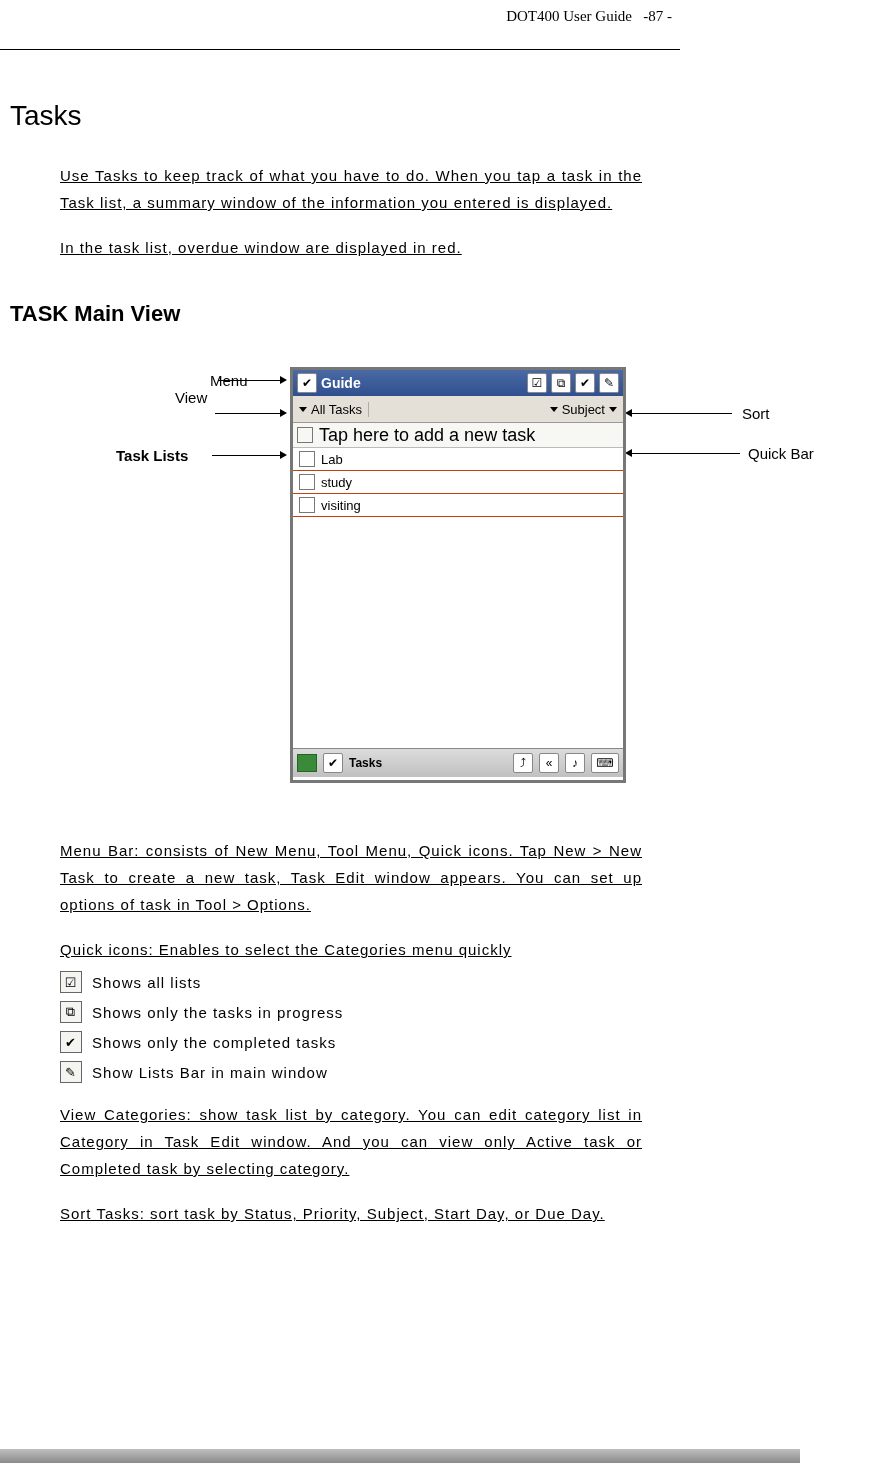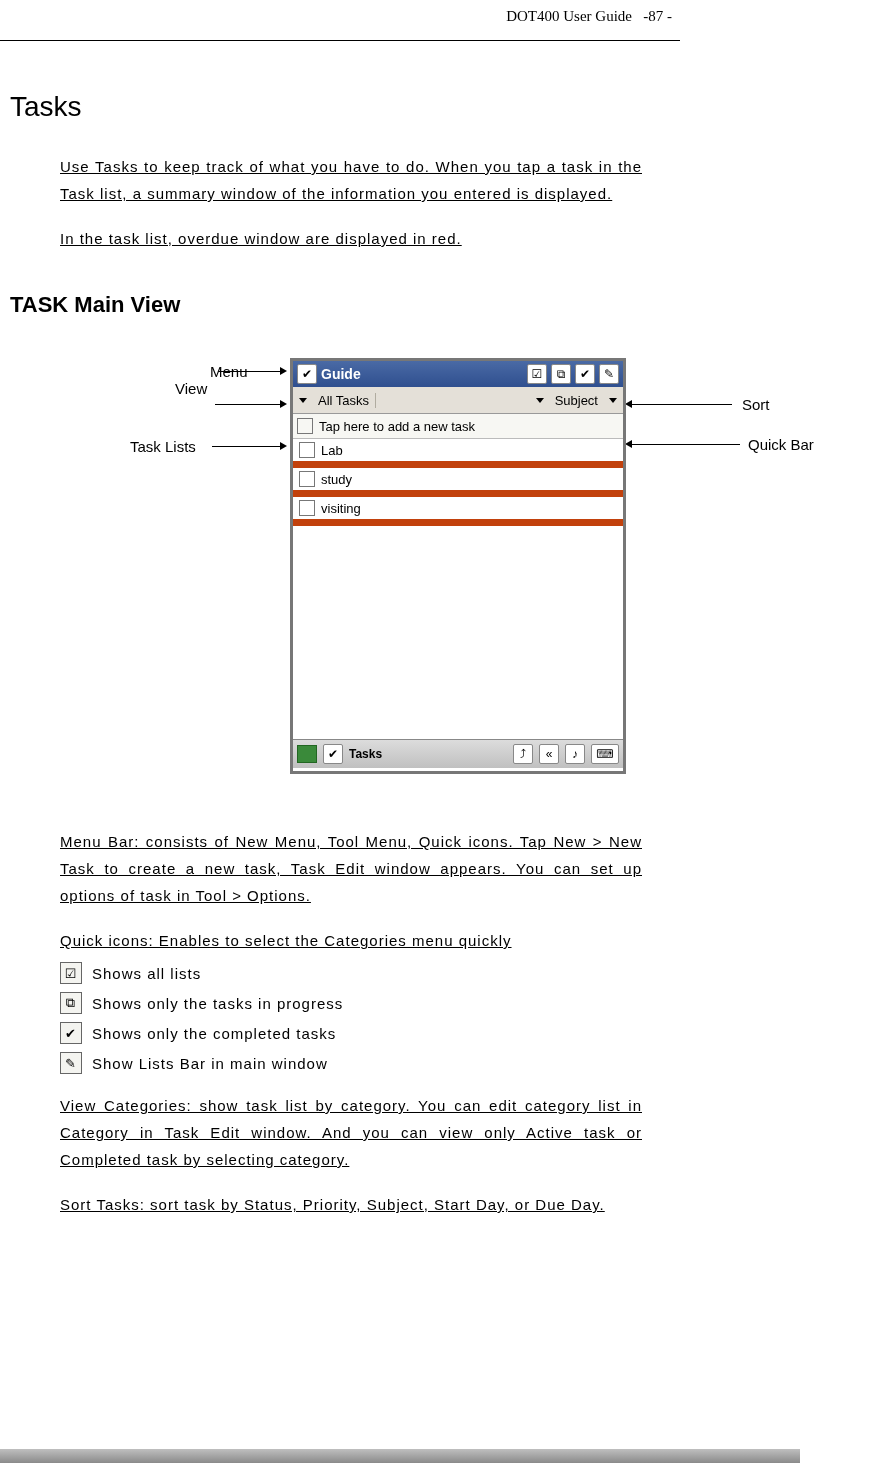--- a/index.html
+++ b/index.html
@@ -1,40 +1,40 @@
 <!DOCTYPE html>
 <html><head>
 <meta charset="utf-8">
 <style>
   html,body{margin:0;padding:0;background:#fff;font-family:Verdana,Arial,sans-serif;color:#000;}
-  .page{width:872px;min-height:1483px;margin:0 auto;position:relative;padding:10px 0 0 0;box-sizing:border-box;border-radius:12px;}
+  .page{width:872px;min-height:1483px;margin:0 auto;position:relative;padding:19px 0 0 0;box-sizing:border-box;border-radius:12px;}
   .header-line{border-top:1px solid #000;margin:30px 0 0 0;width:680px;}
   .header-text{position:absolute;top:8px;right:200px;font-family:"Times New Roman",serif;font-size:15px;}
   .h1{font-family:Tahoma,Verdana,sans-serif;font-size:28px;margin:50px 0 30px 10px;}
   .body-text{margin:0 230px 18px 60px;font-size:15px;line-height:1.8;letter-spacing:1px;text-align:justify;text-decoration:underline;}
   .h2{font-family:Tahoma,Verdana,sans-serif;font-size:22px;font-weight:bold;margin:40px 0 40px 10px;}
   
   .fig-wrap{position:relative;height:440px;margin:0 0 30px 0;}
   
   .ann{position:absolute;font-family:Arial,sans-serif;font-size:15px;}
   .ann-line{position:absolute;height:1px;background:#000;}
   .ann-arrow-r{position:absolute;width:0;height:0;border-left:7px solid #000;border-top:4px solid transparent;border-bottom:4px solid transparent;}
   .ann-arrow-l{position:absolute;width:0;height:0;border-right:7px solid #000;border-top:4px solid transparent;border-bottom:4px solid transparent;}
   
   .pda{position:absolute;left:290px;top:0;width:330px;height:410px;border:3px solid #777;background:#fff;}
   .titlebar{height:26px;background:linear-gradient(#4a6aa5,#2f4f8f);display:flex;align-items:center;padding:0 4px;gap:4px;}
   .titlebar .tb-text{font-family:Tahoma,sans-serif;font-weight:bold;font-size:14px;color:#fff;}
   .mini-icon{width:18px;height:18px;background:#fff;border:1px solid #888;border-radius:2px;display:inline-flex;align-items:center;justify-content:center;font-size:12px;}
   .filterbar{height:26px;background:#e4e0d8;border-bottom:1px solid #999;display:flex;align-items:center;font-family:Tahoma,sans-serif;font-size:13px;}
-  .filterbar .seg{padding:0 6px;border-right:1px solid #b0aca0;display:flex;align-items:center;gap:11px;}
+  .filterbar .seg{padding:0 6px;border-right:1px solid #b0aca0;display:flex;align-items:center;gap:4px;}
   .filterbar .tri{width:0;height:0;border-top:5px solid #000;border-left:4px solid transparent;border-right:4px solid transparent;}
-  .quickbar{height:24px;background:#f7f7f3;border-bottom:1px solid #bbb;display:flex;align-items:center;font-family:Tahoma,sans-serif;font-size:13px;padding-left:4px;}
+  .quickbar{height:24px;background:#f7f7f3;border-bottom:1px solid #bbb;display:flex;align-items:center;font-family:Tahoma,sans-serif;font-size:18px;padding-left:4px;}
   .quickbar .chk{width:14px;height:14px;border:1px solid #777;margin-right:6px;}
   .tasklist{height:300px;background:#fff;font-family:Tahoma,sans-serif;font-size:13px;}
-  .row{display:flex;align-items:center;height:22px;border-bottom:7px solid #c2410c;}
+  .row{display:flex;align-items:center;height:22px;border-bottom:1px solid #c2410c;}
   .row .chk{width:14px;height:14px;border:1px solid #777;margin:0 6px;}
   .taskbar{height:28px;background:linear-gradient(#dcdcdc,#c0c0c0);border-top:1px solid #888;display:flex;align-items:center;gap:6px;padding:0 4px;font-family:Tahoma,sans-serif;font-size:12px;}
   .start-flag{width:18px;height:16px;background:#3a8a3a;border:1px solid #226622;}
   .task-lbl{font-weight:bold;}
   
   .icon-list{margin:0 230px 18px 60px;}
   .icon-row{display:flex;align-items:center;gap:10px;font-size:15px;letter-spacing:1px;margin:8px 0;}
   .icon-row .pi{width:20px;height:20px;border:1px solid #666;background:#f4f4f0;display:flex;align-items:center;justify-content:center;font-size:13px;}
   .footer-bar{position:absolute;bottom:20px;left:0;width:800px;height:14px;background:linear-gradient(#bfbfbf,#8a8a8a);}
 </style>
@@ -61,21 +61,21 @@
   <div class="fig-wrap">
 
     <span class="ann" style="left:170px;top:5px;margin-left:40px;">Menu</span>
     <div class="ann-line" style="left:218px;top:13px;width:62px;"></div>
     <div class="ann-arrow-r" style="left:280px;top:9px;"></div>
 
     <span class="ann" style="left:175px;top:22px;">View</span>
     <div class="ann-line" style="left:215px;top:46px;width:65px;"></div>
     <div class="ann-arrow-r" style="left:280px;top:42px;"></div>
 
-    <span class="ann" style="left:130px;top:80px;">Task Lists</span>
+    <span class="ann" style="left:116px;top:80px;font-weight:bold;">Task Lists</span>
     <div class="ann-line" style="left:212px;top:88px;width:68px;"></div>
     <div class="ann-arrow-r" style="left:280px;top:84px;"></div>
 
     <span class="ann" style="left:742px;top:38px;">Sort</span>
     <div class="ann-line" style="left:632px;top:46px;width:100px;"></div>
     <div class="ann-arrow-l" style="left:625px;top:42px;"></div>
 
     <span class="ann" style="left:748px;top:78px;">Quick Bar</span>
     <div class="ann-line" style="left:632px;top:86px;width:108px;"></div>
     <div class="ann-arrow-l" style="left:625px;top:82px;"></div>

